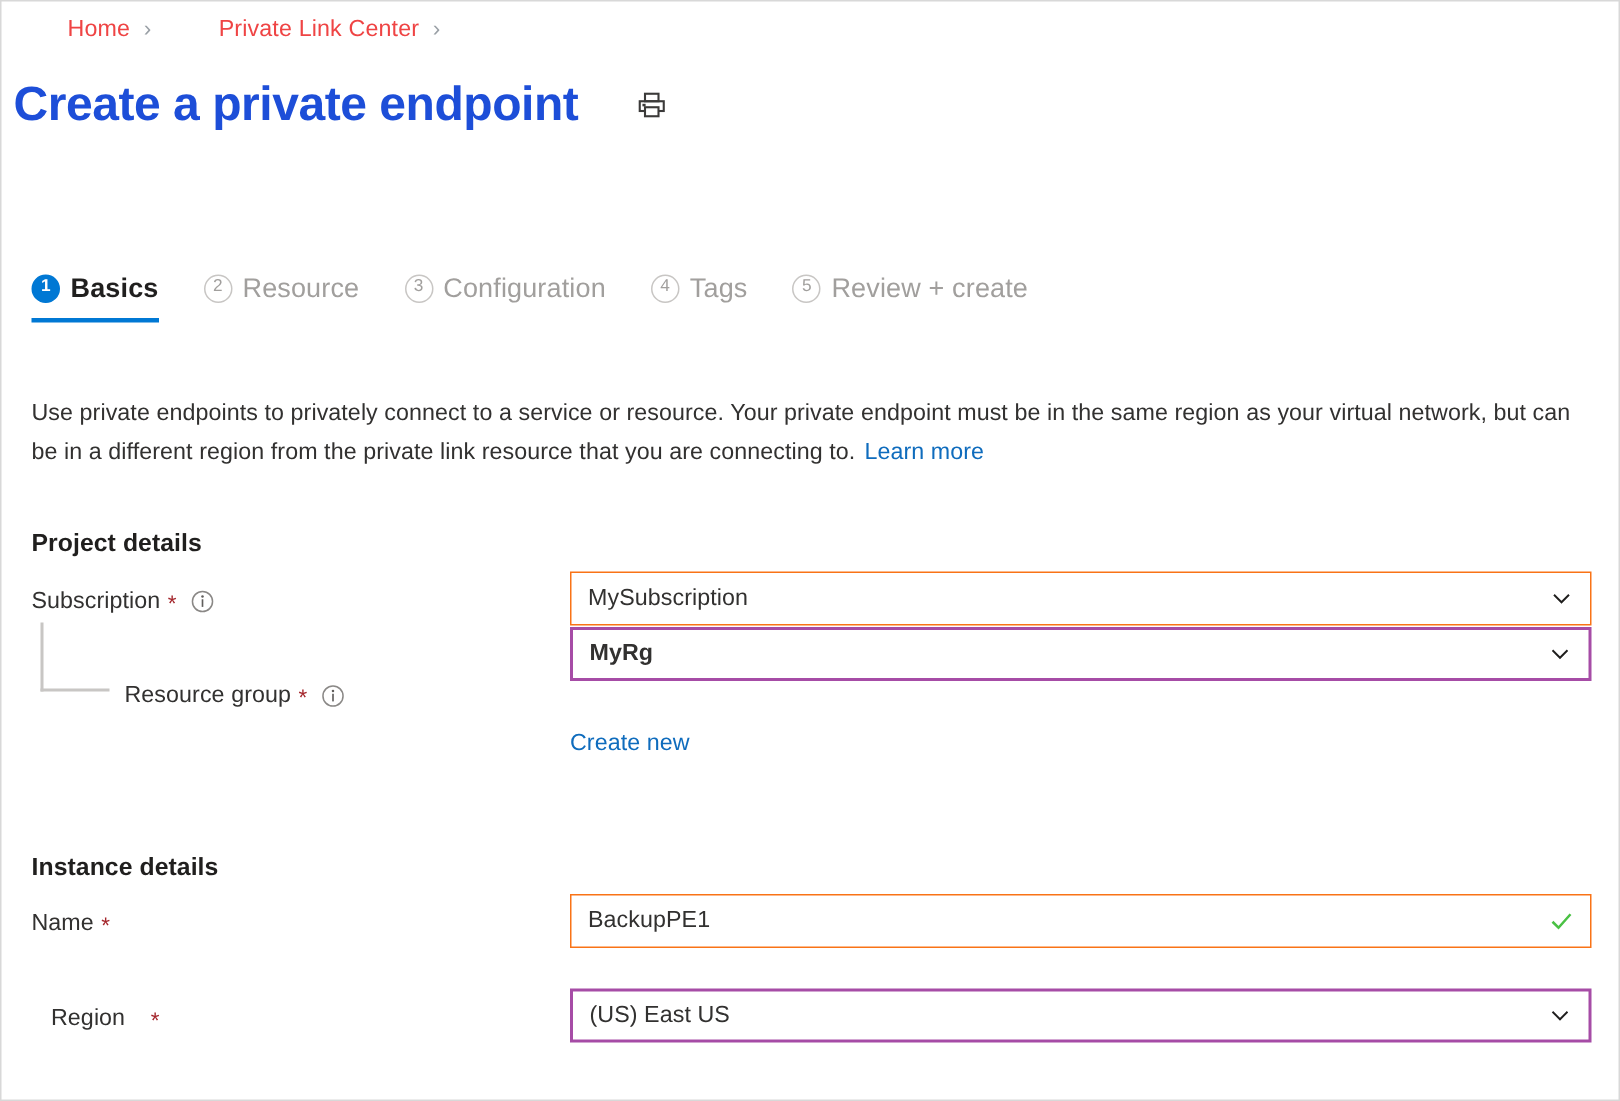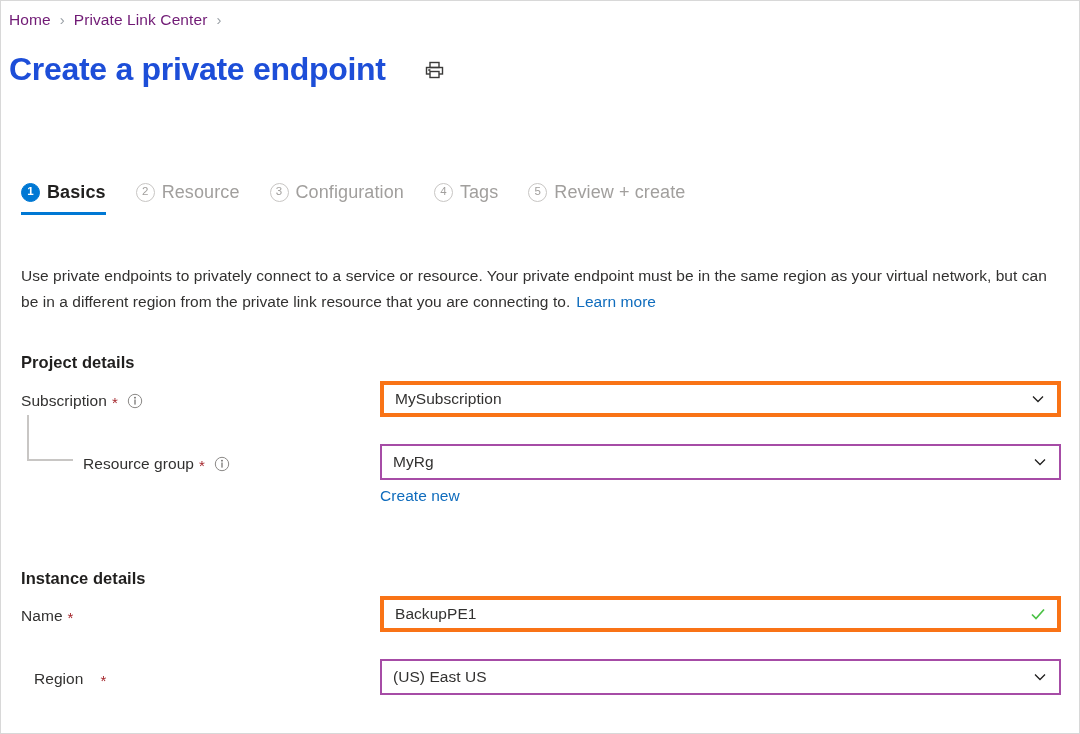--- a/index.html
+++ b/index.html
@@ -28,24 +28,25 @@
   .breadcrumb {
     position: absolute;
     left: 8px;
     top: 7px;
     display: flex;
     align-items: center;
     height: 24px;
     font-size: 15.5px;
   }
   .crumb-link {
-    color: #701a75;
+    color: #ef4444;
     cursor: pointer;
     white-space: nowrap;
     letter-spacing: 0.1px;
+    margin-left: 36px;
   }
   .crumb-sep {
     color: #9aa0a6;
     margin: 0 9px;
     font-size: 15px;
     font-weight: 300;
     line-height: 1;
     transform: translateY(-1px);
   }
 
@@ -217,21 +218,21 @@
     border-bottom: 2px solid #c8c6c4;
   }
 
   
   .control {
     position: absolute;
     left: 379px;
     width: 681px;
     height: 36px;
     background: #ffffff;
-    border: 4px solid #f97316;
+    border: 1px solid #f97316;
     display: flex;
     align-items: center;
     padding: 0 10px 0 11px;
     cursor: pointer;
   }
   .control.highlighted {
     border: 2px solid #a64ca6;
   }
   .control .value {
     flex: 1 1 auto;
@@ -255,21 +256,21 @@
     flex: 0 0 auto;
     width: 18px;
     height: 18px;
     display: flex;
     align-items: center;
     justify-content: center;
     margin-left: 6px;
   }
 
   #field-subscription  { top: 380px; }
-  #field-resourcegroup { top: 443px; }
+  #field-resourcegroup { top: 417px; font-weight: bold; }
   #field-name          { top: 595px; }
   #field-region        { top: 658px; }
 
   .create-new-link {
     position: absolute;
     left: 379px;
     top: 486px;
     font-size: 15.5px;
     color: #0f6cbd;
     cursor: pointer;

